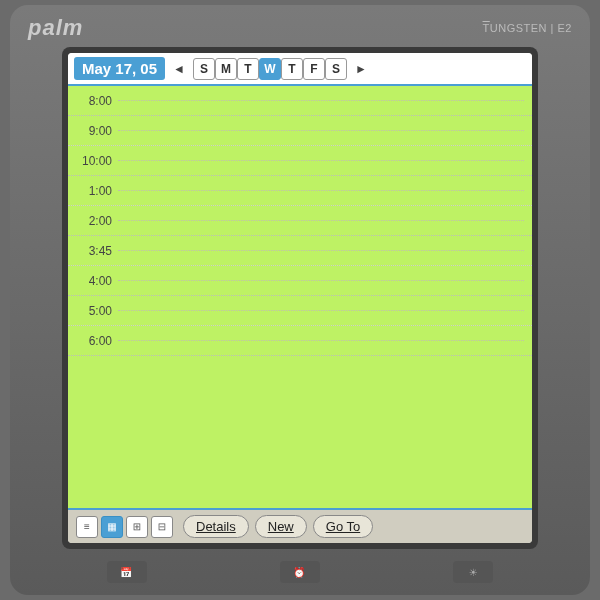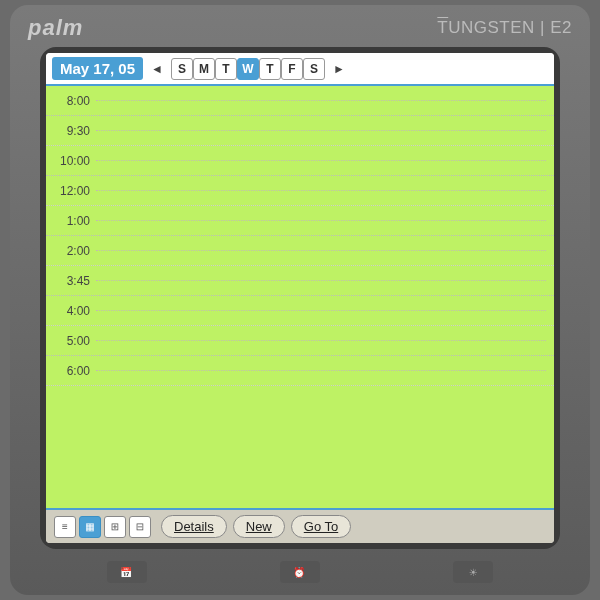--- a/index.html
+++ b/index.html
@@ -37,33 +37,33 @@
 
     .brand-palm {
       font-size: 22px;
       font-weight: bold;
       color: #ccc;
       font-style: italic;
       letter-spacing: 1px;
     }
 
     .brand-tungsten {
-      font-size: 17px;
+      font-size: 11px;
       color: #bbb;
       letter-spacing: 0.5px;
     }
 
     .brand-tungsten span.overline {
       text-decoration: overline;
     }
 
     .screen-bezel {
-      width: 520px;
+      width: 476px;
       background: #3a3a3a;
-      border-radius: 16px;
+      border-radius: 8px;
       padding: 6px;
       flex: 1;
     }
 
     .screen {
       width: 100%;
       height: 100%;
       background: #e8e8e0;
       border-radius: 4px;
       display: flex;
@@ -270,29 +270,25 @@
         <span class="nav-arrow">►</span>
       </div>
 
       <div class="time-slots">
 
       <div class="time-slot">
             <span class="time-label">8:00</span>
             <div class="time-line"></div>
           </div>
           <div class="time-slot">
-            <span class="time-label">9:30</span>
+            <span class="time-label">9:00</span>
             <div class="time-line"></div>
           </div>
           <div class="time-slot">
             <span class="time-label">10:00</span>
-            <div class="time-line"></div>
-          </div>
-          <div class="time-slot">
-            <span class="time-label">12:00</span>
             <div class="time-line"></div>
           </div>
           <div class="time-slot">
             <span class="time-label">1:00</span>
             <div class="time-line"></div>
           </div>
           <div class="time-slot">
             <span class="time-label">2:00</span>
             <div class="time-line"></div>
           </div>

